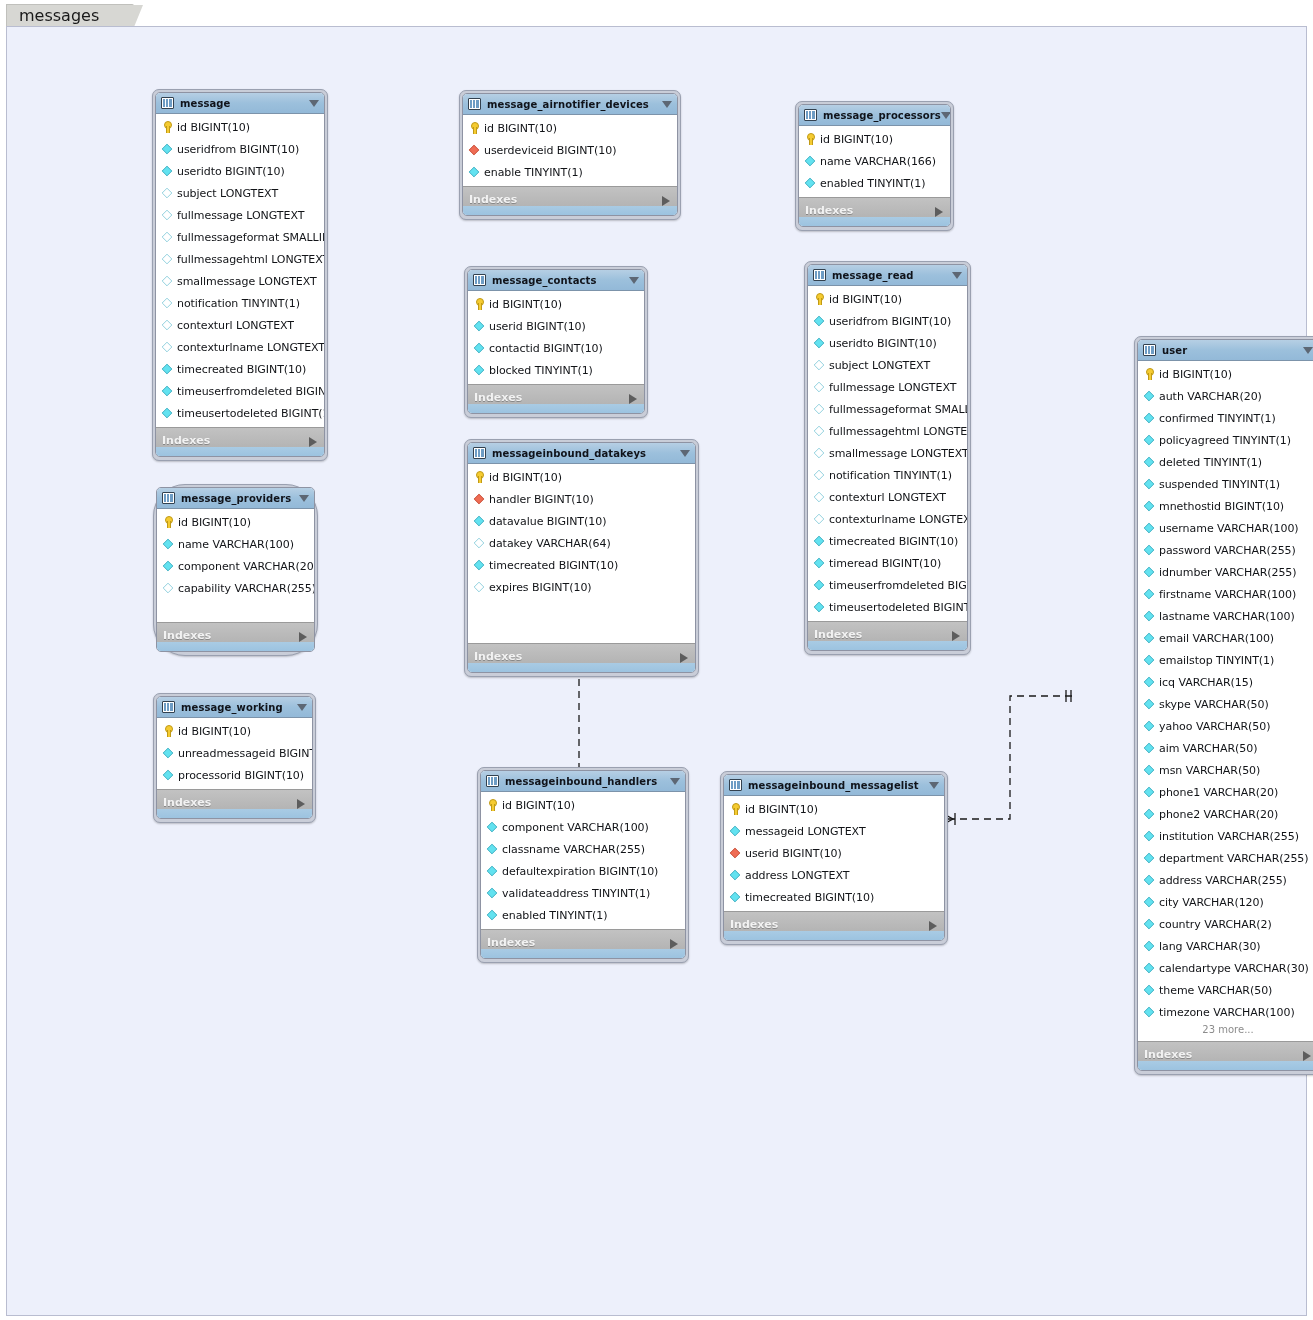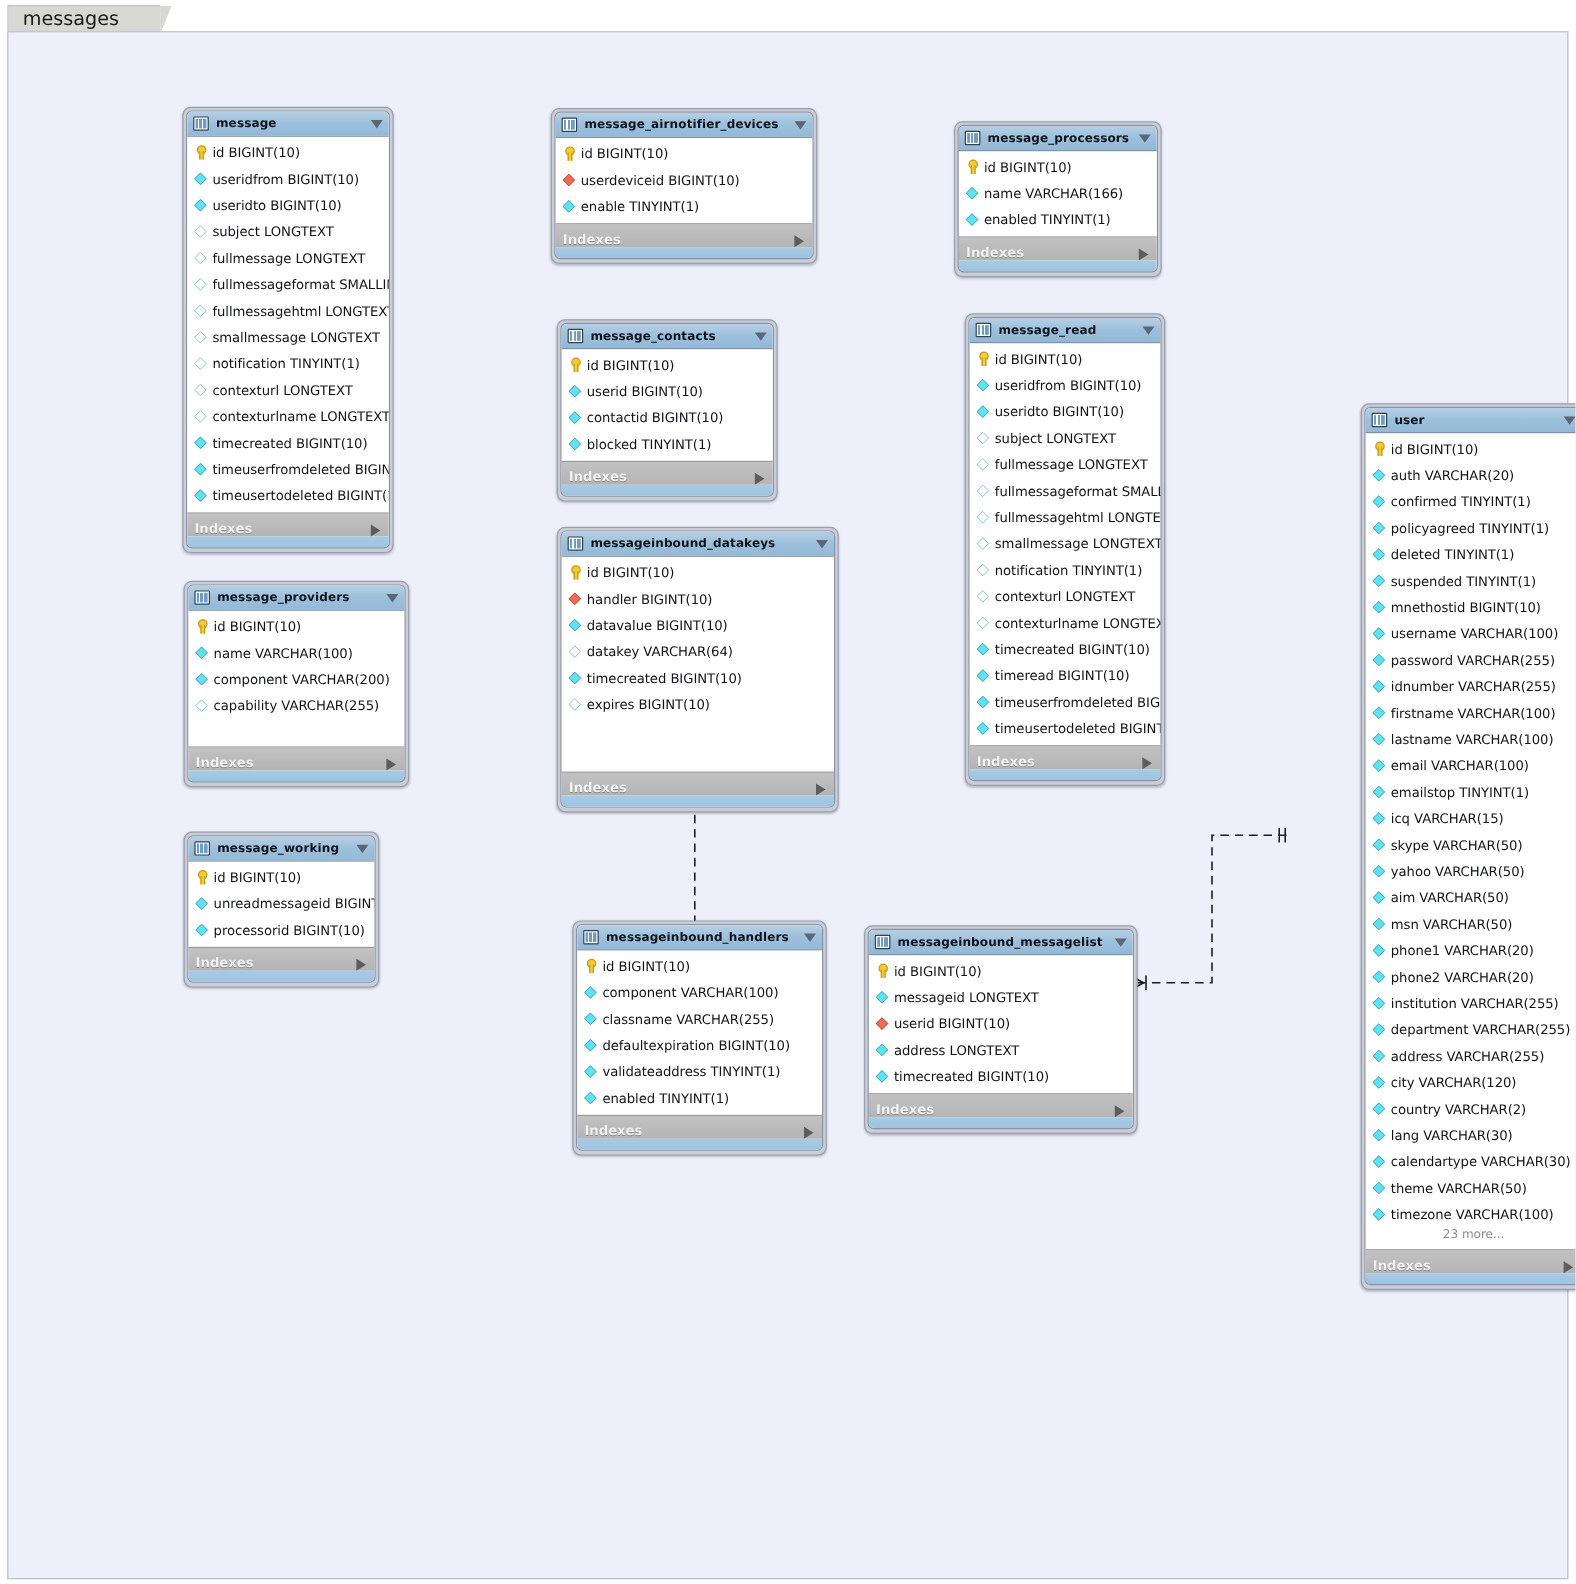--- a/index.html
+++ b/index.html
@@ -307,21 +307,21 @@
                 <span class="col-label">enable TINYINT(1)</span>
               </div>
             </div>
             <div class="idx">
               <span class="idx-label">Indexes</span>
               <span class="idx-arrow"></span>
             </div>
             <div class="foot"></div>
           </div>
         </div>
-        <div class="tbl" style="left: 788px; top: 74px; width: 173px;">
+        <div class="tbl" style="left: 788px; top: 74px; width: 159px;">
           <div class="tbl-inner">
             <div class="tbl-hdr">
               <span class="tbl-hdr-icon"></span>
               <span class="tbl-name">message_processors</span>
               <span class="tbl-caret"></span>
             </div>
             <div class="tbl-cols">
               <div class="col">
                 <span class="mk mk-key"></span>
                 <span class="col-label">id BIGINT(10)</span>
@@ -620,21 +620,21 @@
                 <span class="col-label">expires BIGINT(10)</span>
               </div>
             </div>
             <div class="idx">
               <span class="idx-label">Indexes</span>
               <span class="idx-arrow"></span>
             </div>
             <div class="foot"></div>
           </div>
         </div>
-        <div class="tbl" style="left: 146px; top: 457px; width: 188px;">
+        <div class="tbl" style="left: 146px; top: 457px; width: 165px; border-radius: 32px;">
           <div class="tbl-inner">
             <div class="tbl-hdr">
               <span class="tbl-hdr-icon"></span>
               <span class="tbl-name">message_providers</span>
               <span class="tbl-caret"></span>
             </div>
             <div class="tbl-cols" style="padding-bottom: 23px;">
               <div class="col">
                 <span class="mk mk-key"></span>
                 <span class="col-label">id BIGINT(10)</span>

